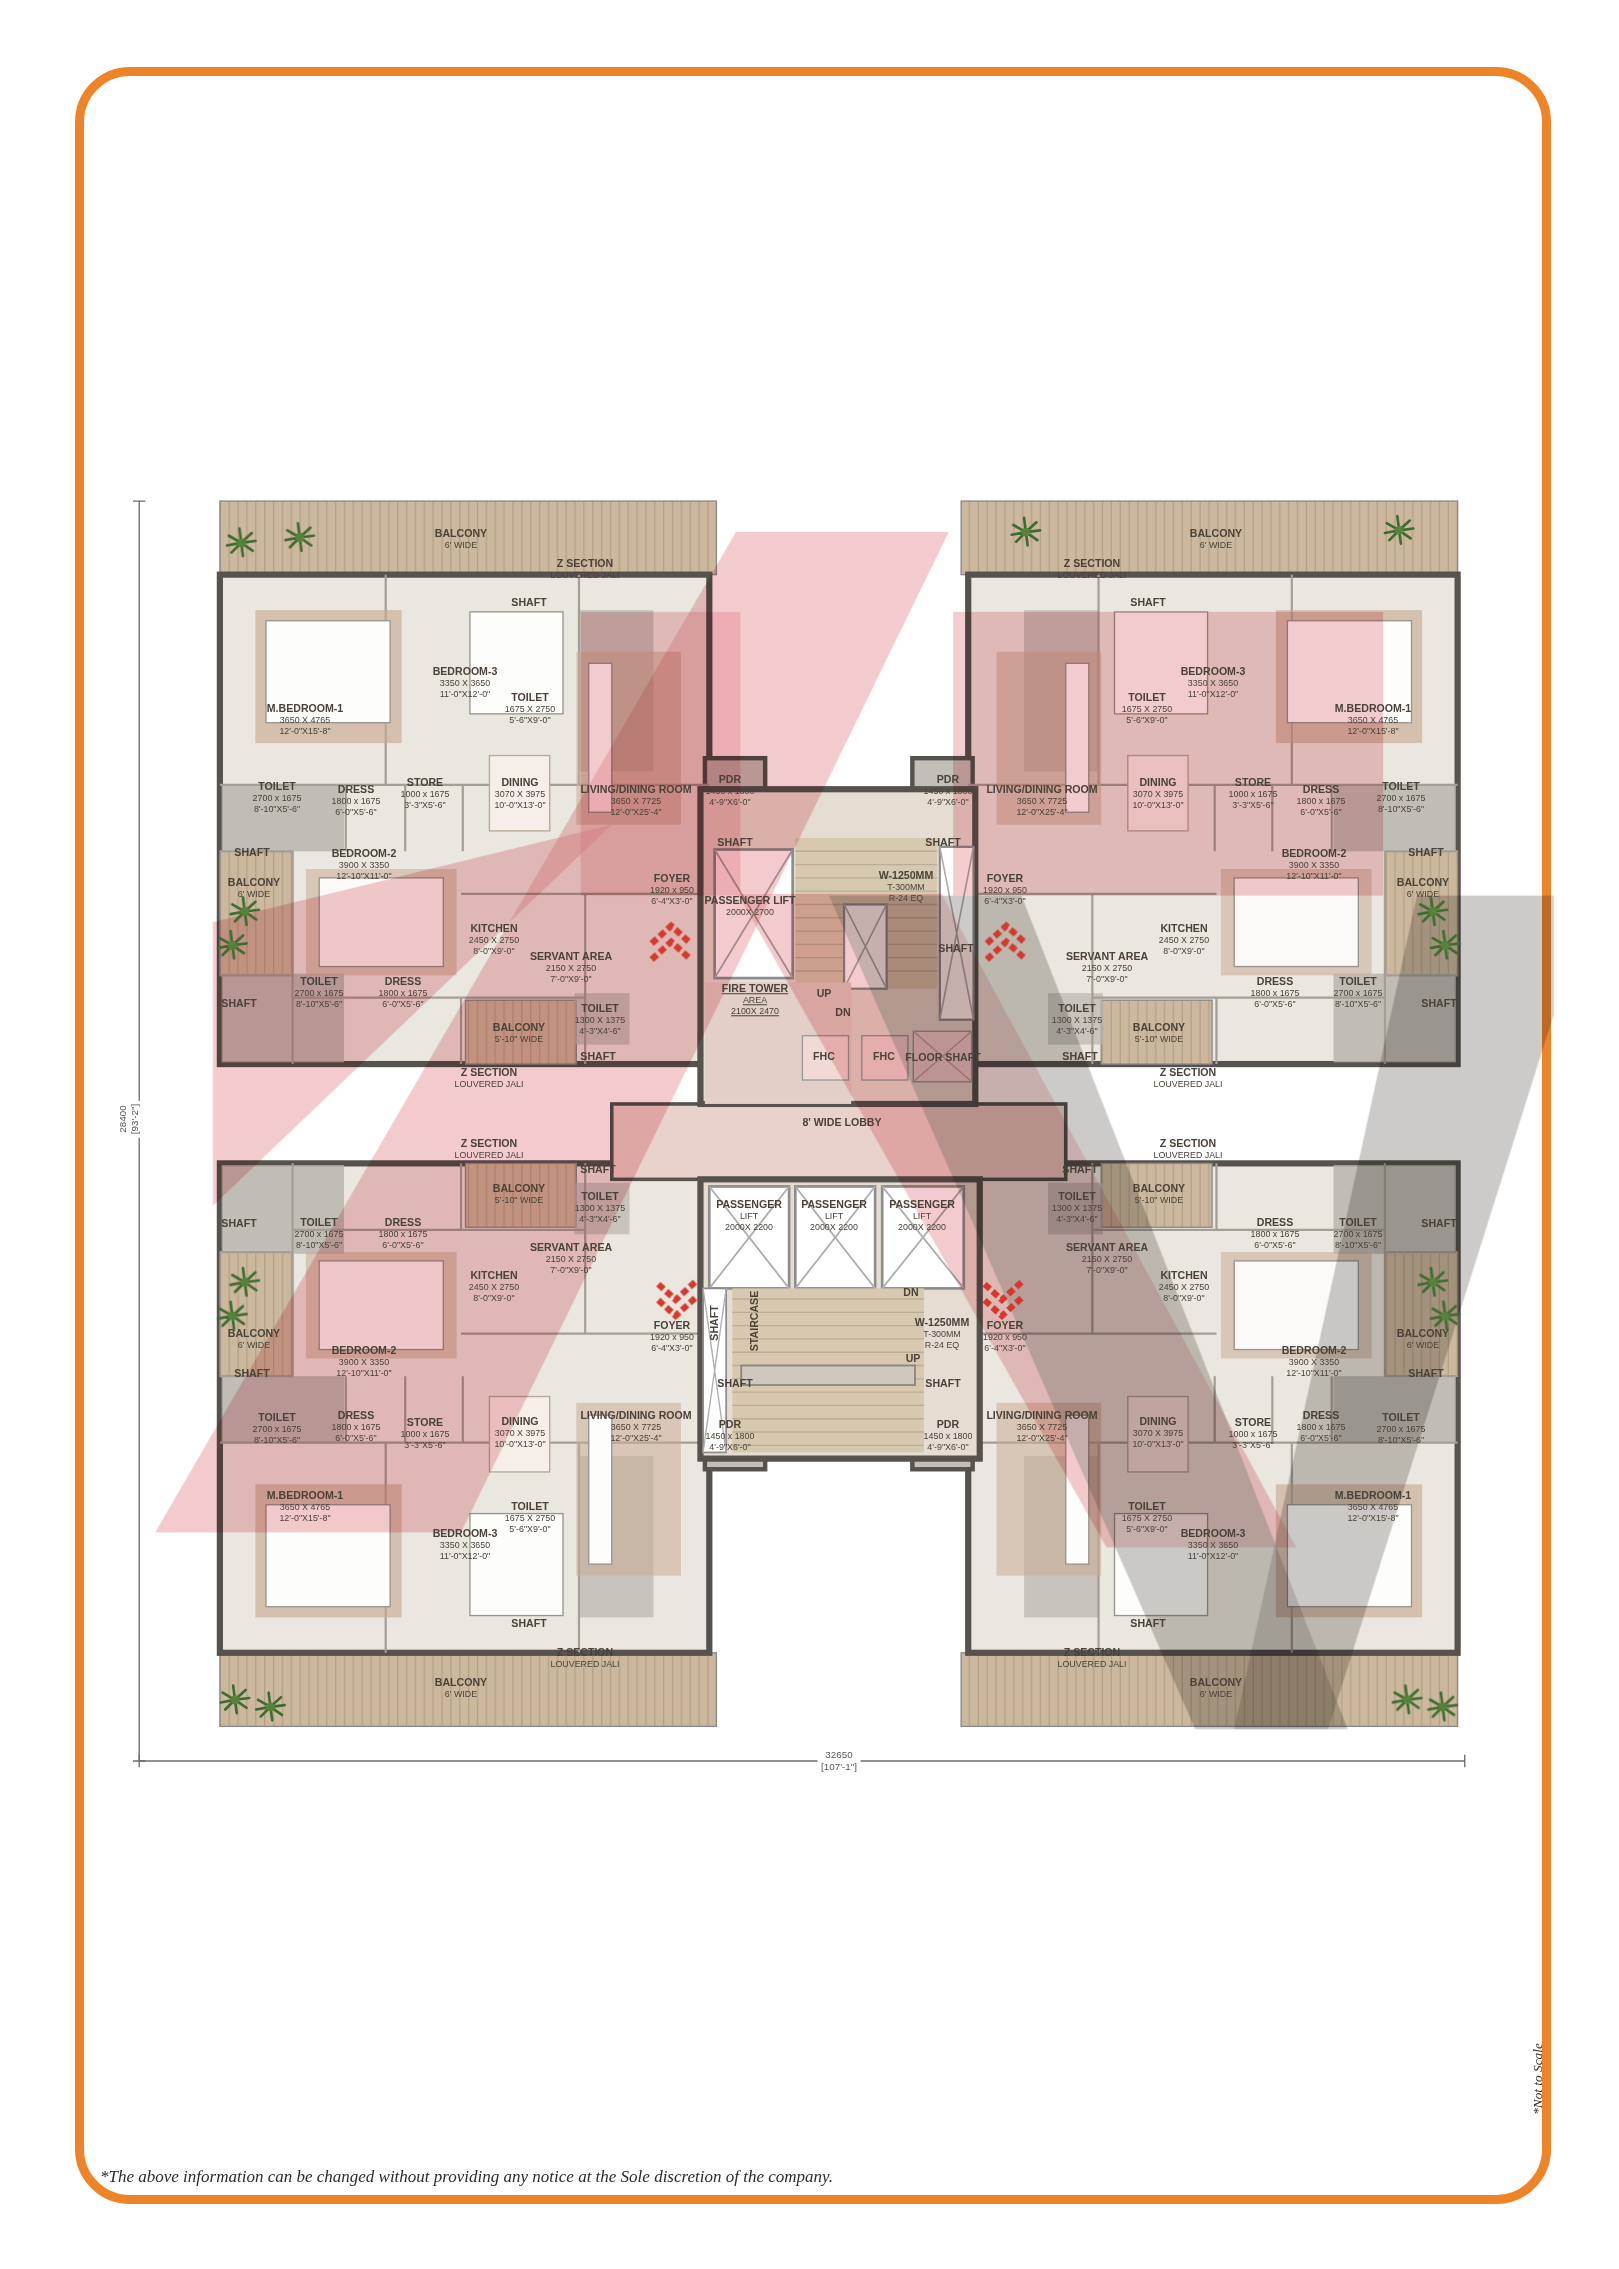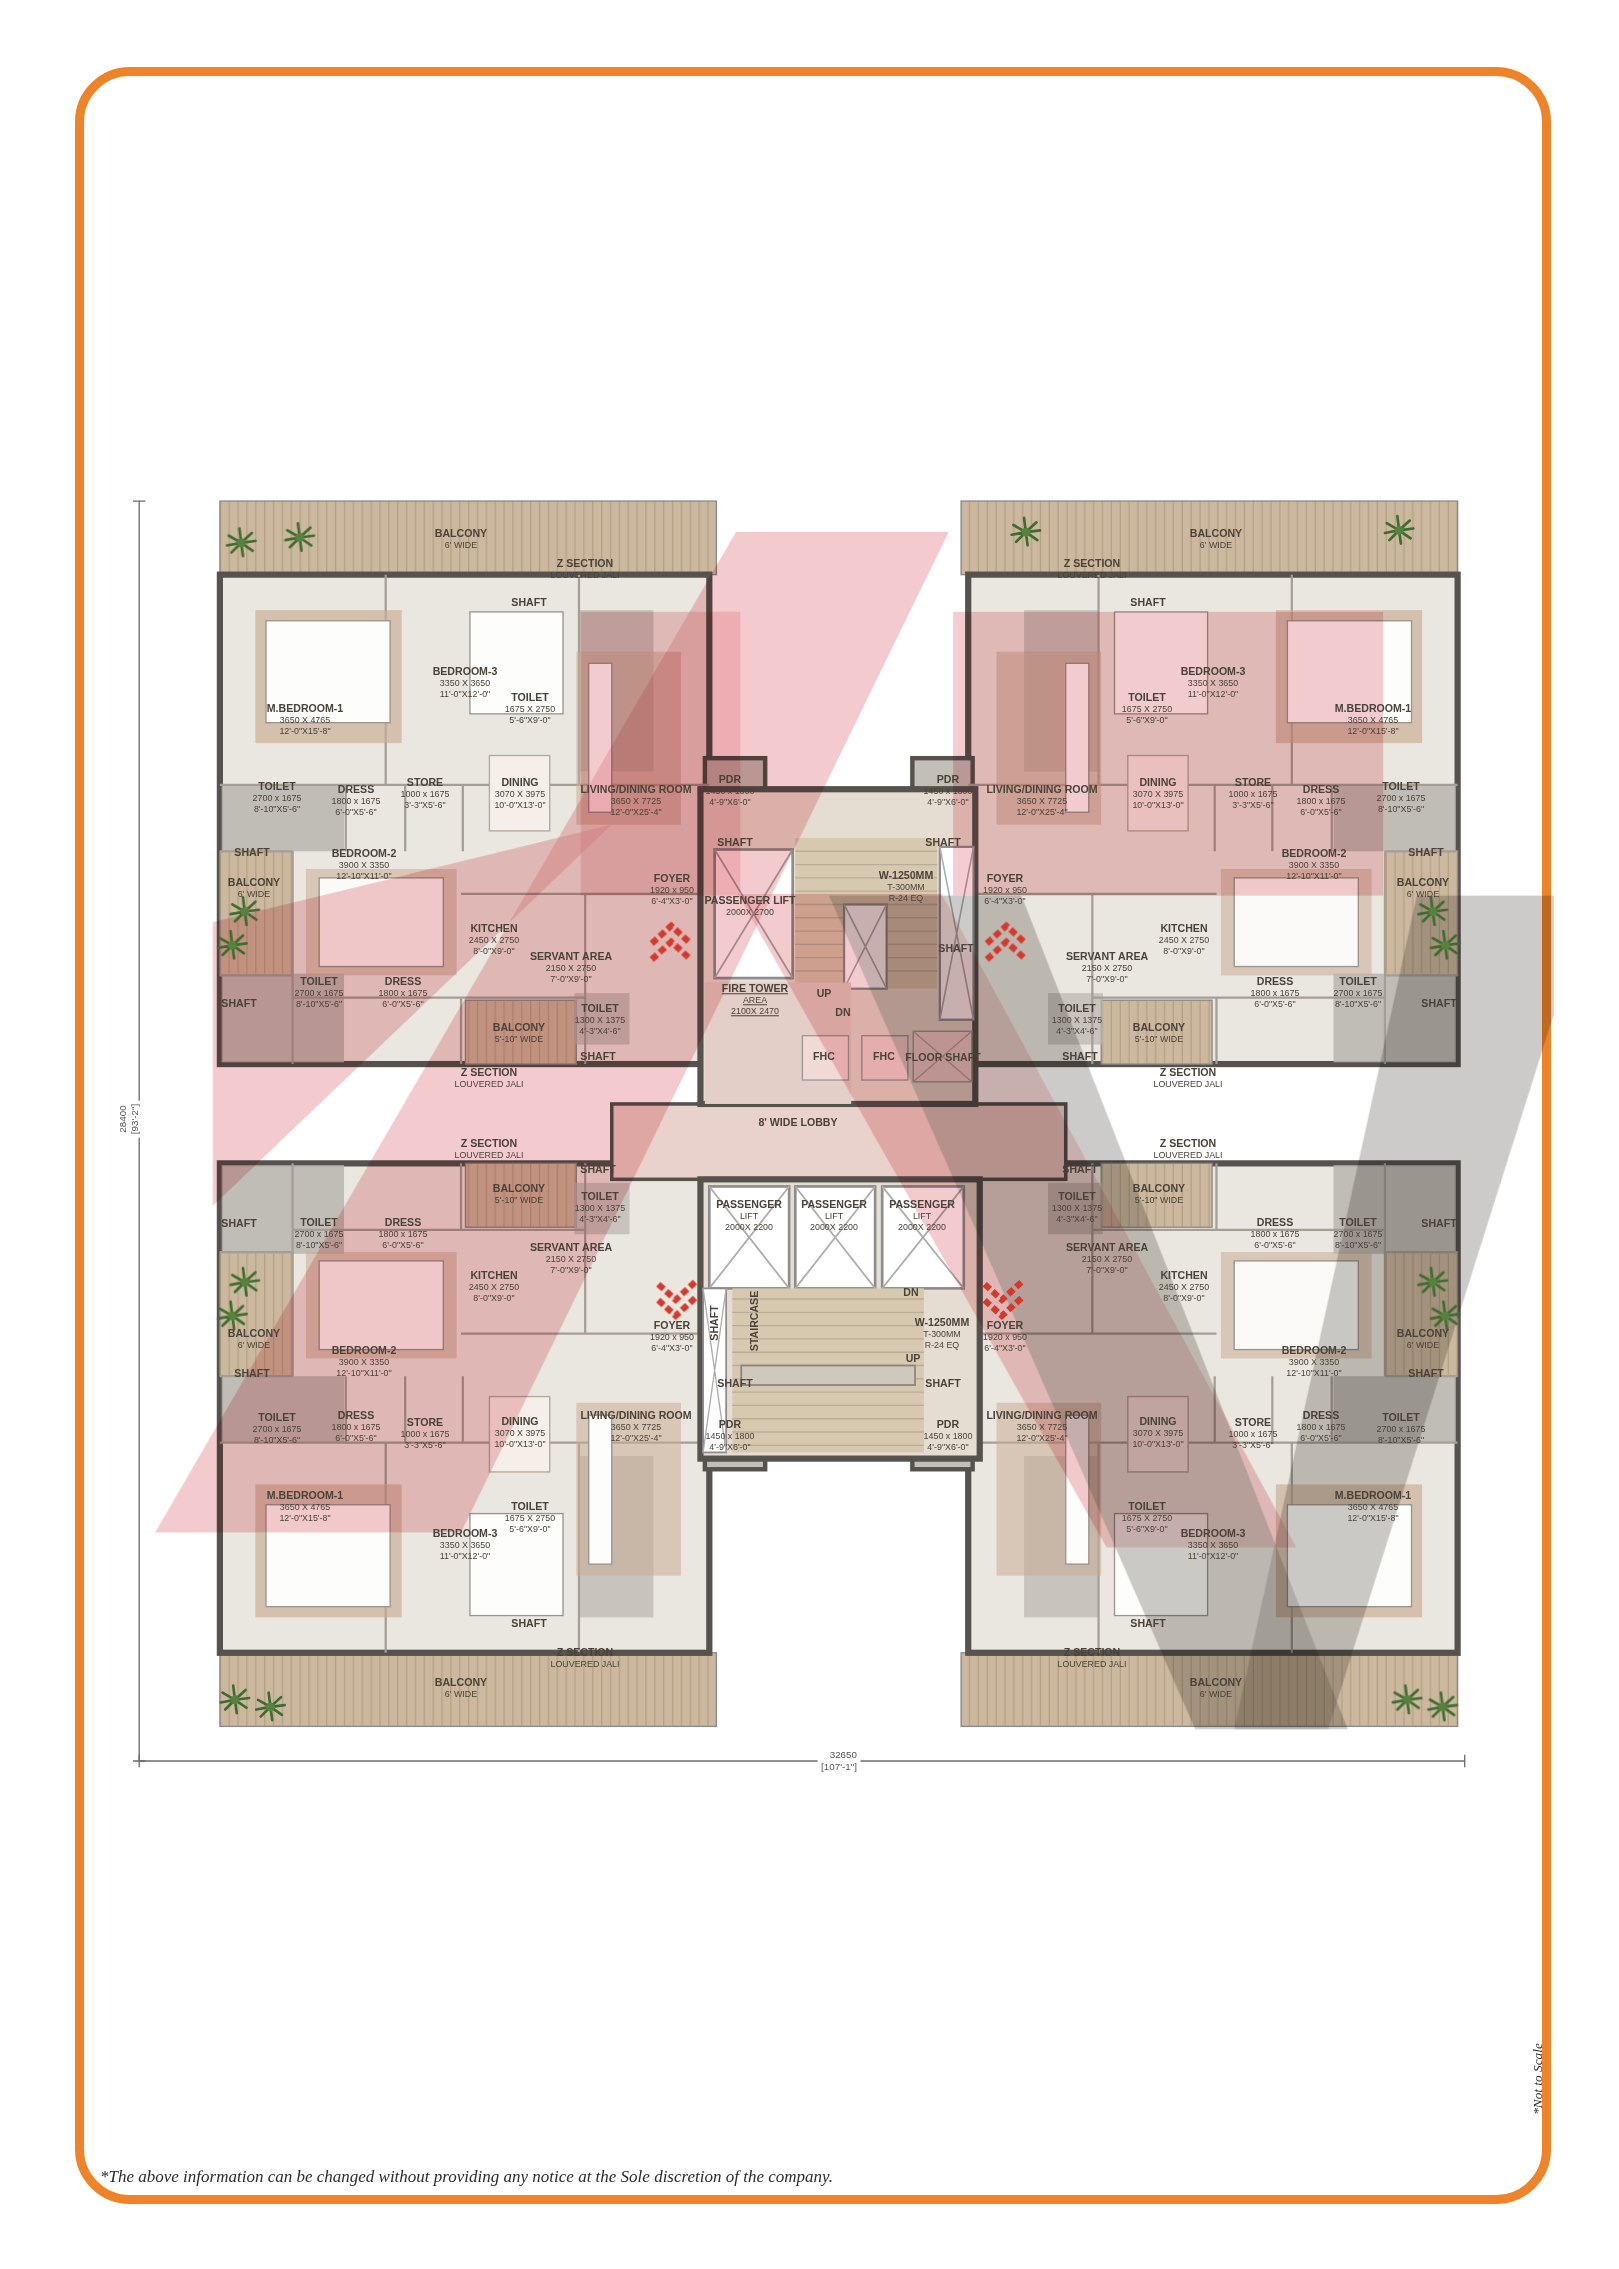--- a/index.html
+++ b/index.html
@@ -637,21 +637,21 @@
       </div>
       <div class="lbl" style="left: 824px; top: 1057px;">
         <div class="nm">FHC</div>
       </div>
       <div class="lbl" style="left: 884px; top: 1057px;">
         <div class="nm">FHC</div>
       </div>
       <div class="lbl" style="left: 943px; top: 1058px;">
         <div class="nm">FLOOR SHAFT</div>
       </div>
-      <div class="lbl" style="left: 798px; top: 1123px; text-align: right;">
+      <div class="lbl" style="left: 842px; top: 1123px; text-align: right;">
         <div class="nm">8' WIDE LOBBY</div>
       </div>
       <div class="lbl" style="left: 749px; top: 1216px;">
         <div class="nm">PASSENGER</div>
         <div class="dim">LIFT</div>
         <div class="dim">2000X 2200</div>
       </div>
       <div class="lbl" style="left: 834px; top: 1216px;">
         <div class="nm">PASSENGER</div>
         <div class="dim">LIFT</div>
@@ -674,21 +674,21 @@
       <div class="lbl" style="left: 942px; top: 1334px;">
         <div class="nm">W-1250MM</div>
         <div class="dim">T-300MM</div>
         <div class="dim">R-24 EQ</div>
       </div>
       <div class="lbl" style="left: 913px; top: 1359px;">
         <div class="nm">UP</div>
       </div>
     </div>
 
-  <div class="dimlbl" style="left:839px;top:1761px;text-align:right;">
+  <div class="dimlbl" style="left:839px;top:1761px;">
     <div>32650</div>
     <div>[107'-1"]</div>
   </div>
   <div class="dimlbl vert" style="left:129px;top:1119px;">
     <div>28400</div>
     <div>[93'-2"]</div>
   </div>
 
   <div class="footnote">*The above information can be changed without providing any notice at the Sole discretion of the company.</div>
   <div class="sidenote">*Not to Scale</div>

